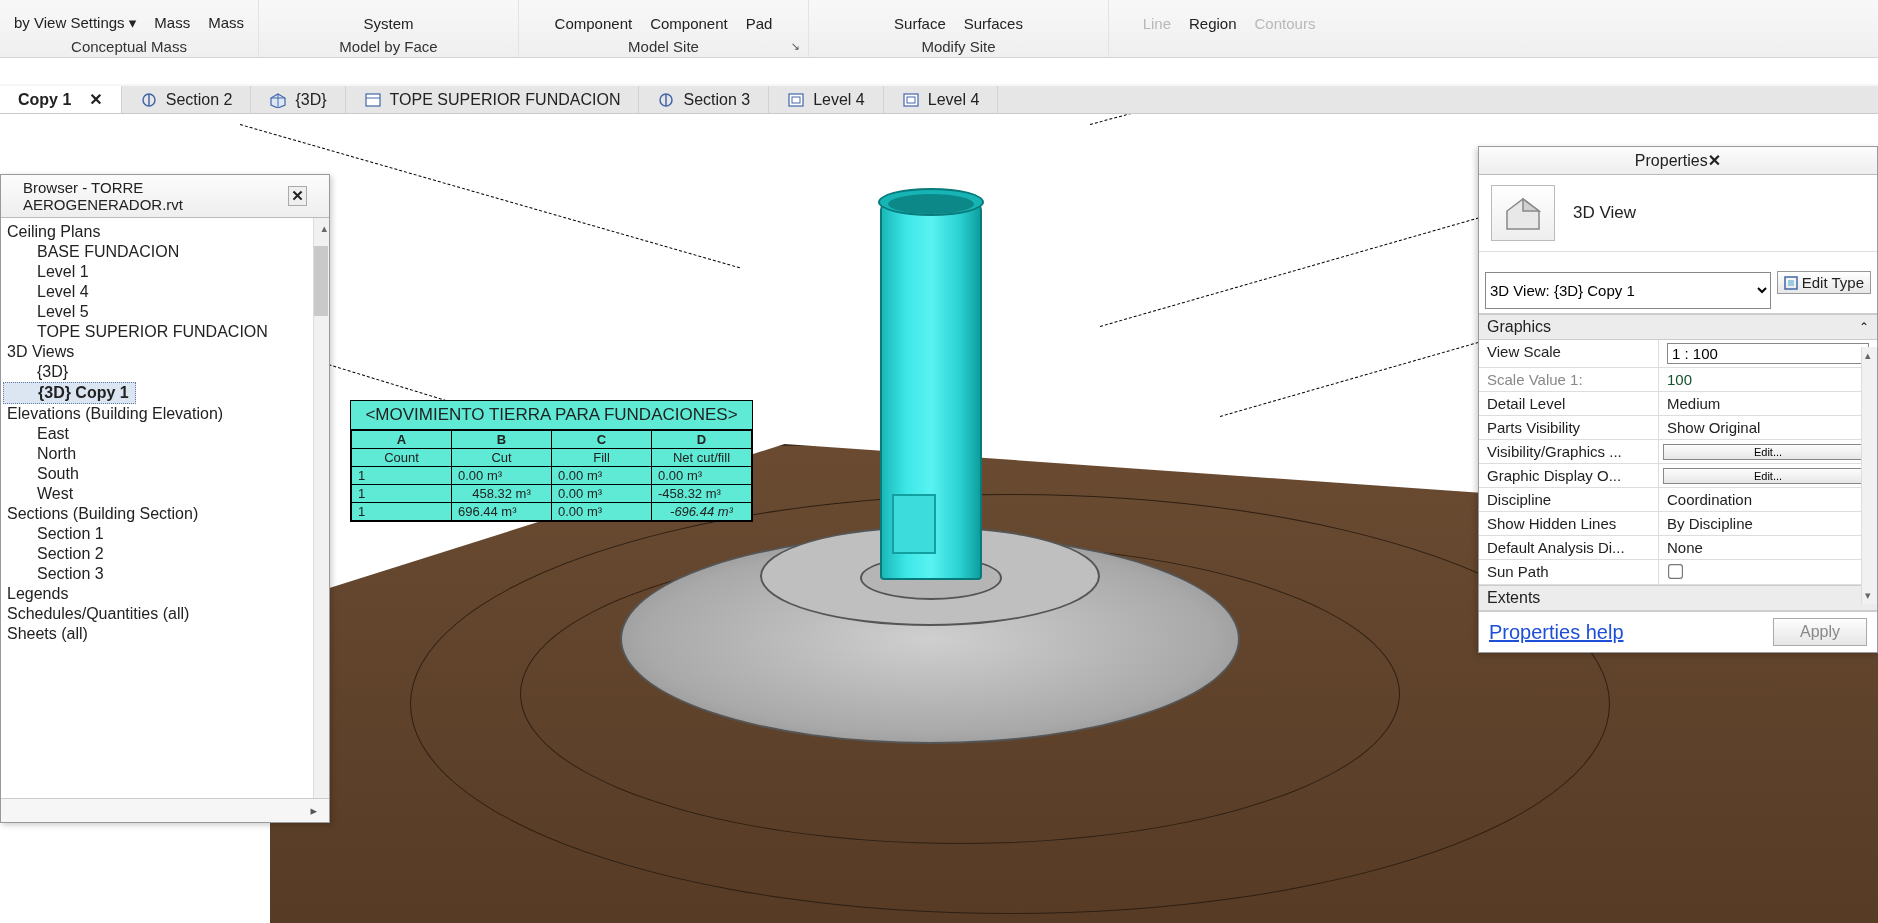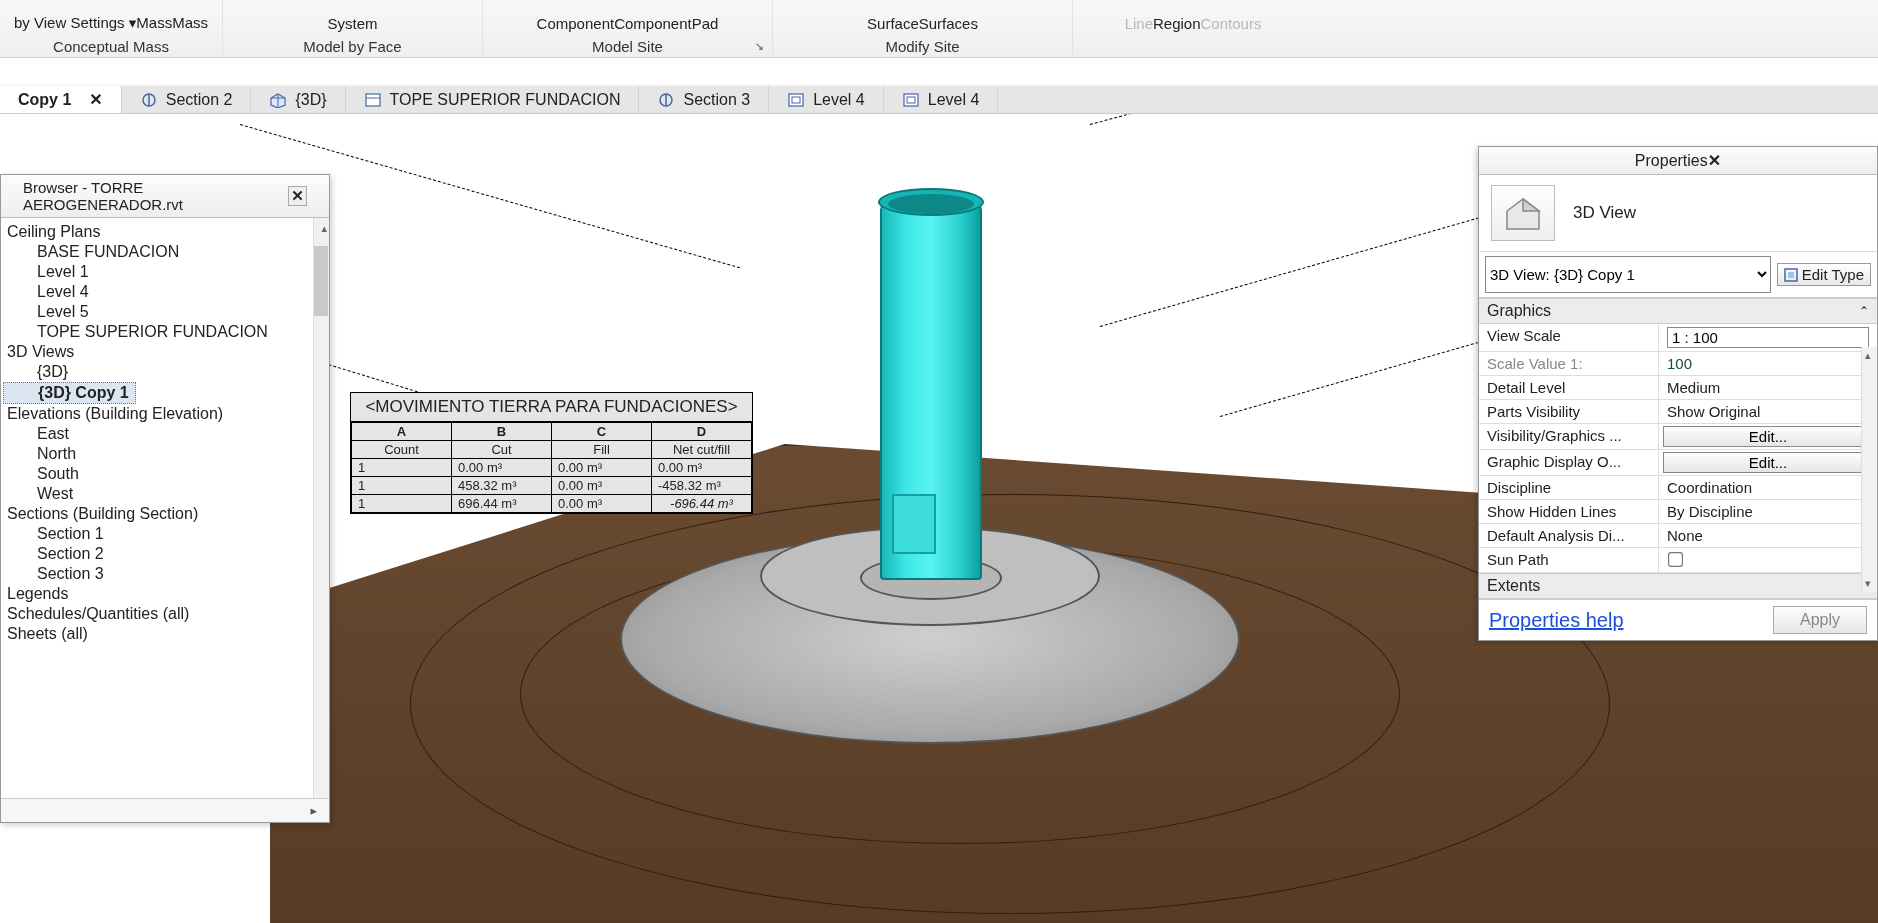--- a/index.html
+++ b/index.html
@@ -1,21 +1,21 @@
 <!DOCTYPE html>
 <html><head>
 <meta charset="utf-8">
 <style>
   * { box-sizing: border-box; margin: 0; padding: 0; font-family: "Segoe UI", Tahoma, sans-serif; }
   body { background: #fff; width: 1878px; height: 923px; overflow: hidden; font-size: 14px; color: #222; position: relative; }
 
   
   .ribbon { height: 58px; background: linear-gradient(#f8f8f8,#efefef); border-bottom: 1px solid #d4d4d4; display: flex; }
   .ribbon-group { display: flex; flex-direction: column; align-items: center; justify-content: flex-end; height: 100%; border-right: 1px solid #e3e3e3; padding: 0 14px 2px 14px; }
-  .ribbon-group .labels { display: flex; gap: 0; font-size: 15px; color: #222; padding-bottom: 4px; }
+  .ribbon-group .labels { display: flex; gap: 18px; font-size: 15px; color: #222; padding-bottom: 4px; }
   .ribbon-group .labels span { cursor: default; }
   .ribbon-group .group-name { font-size: 15px; color: #333; padding-top: 2px; }
   .ribbon-group.disabled .labels span { color: #b8b8b8; }
   .expand-arrow { font-size: 11px; color: #555; align-self: flex-end; padding-right:2px; }
 
   
   .tabrow { height: 30px; background: #e6e6e6; border-top:2px solid #f6f6f6; border-bottom:1px solid #c9c9c9; display:flex; align-items:stretch; margin-top:26px;}
   .tab { display:flex; align-items:center; gap:8px; padding:0 18px; border-right:1px solid #d2d2d2; font-size:16px; color:#222; cursor:default; }
   .tab.active { background:#fff; font-weight:600; }
   .tab .close { font-weight:bold; color:#222; margin-left:10px; }
@@ -32,21 +32,21 @@
   .tower { position:absolute; left:880px; top:86px; width:102px; height:380px; background:linear-gradient(90deg,#19b8b8 0%, #3ee7e7 25%, #5af2f2 50%, #29d0d0 80%, #0e9e9e 100%); border:2px solid #087a7a; border-radius:10px 10px 4px 4px; }
   .tower-top { position:absolute; left:878px; top:74px; width:106px; height:28px; background:#16b4b4; border:2px solid #087a7a; border-radius:50%; }
   .tower-top-inner { position:absolute; left:888px; top:80px; width:86px; height:20px; background:#0d8888; border-radius:50%; }
   .tower-base { position:absolute; left:860px; top:442px; width:142px; height:44px; background:#b5b5b5; border:2px solid #555; border-radius:50%; }
   .tower-door { position:absolute; left:892px; top:380px; width:44px; height:60px; background:#3cdcdc; border:2px solid #13a0a0; }
 
   
   .dash { position:absolute; border-top:1.5px dashed #000; transform-origin:left center; }
 
   
-  .schedule { position:absolute; left:350px; top:278px; background:#e5e5e5; border:1.5px solid #000; font-size:13px; }
+  .schedule { position:absolute; left:350px; top:286px; background:#5eead4; border:1.5px solid #000; font-size:13px; }
   .schedule .title { text-align:center; font-size:17px; padding:4px 8px; border-bottom:1.5px solid #000; }
   .schedule table { border-collapse:collapse; }
   .schedule th, .schedule td { border:1px solid #000; padding:1px 6px; text-align:center; min-width:100px; font-weight:normal; }
   .schedule th.letter { font-weight:bold; }
   .schedule td.left { text-align:left; }
 
   
   .browser { position:absolute; left:0; top:60px; width:330px; background:#fff; border:1px solid #999; box-shadow:2px 2px 6px rgba(0,0,0,.2); }
   .browser-head { background:linear-gradient(#fcfcfc,#eee); border-bottom:1px solid #bbb; padding:4px 22px; display:flex; justify-content:space-between; align-items:center; font-size:15px; }
   .browser-head .close { background:#efefef; border:1px solid #aaa; width:20px; height:20px; display:flex; align-items:center; justify-content:center; font-weight:bold; cursor:default;}
@@ -63,31 +63,31 @@
   .scroll-arrow-up{position:absolute; right:2px; top:4px; font-size:11px; color:#666;}
   .scroll-arrow-right{font-size:13px; color:#555;}
 
   
   .props { position:absolute; right:0; top:32px; width:400px; background:#fff; border:1px solid #999; box-shadow:-2px 2px 6px rgba(0,0,0,.2); }
   .props-head { background:linear-gradient(#fcfcfc,#eee); border-bottom:1px solid #bbb; padding:4px 8px; display:flex; justify-content:center; align-items:center; font-size:16px; }
   .props-head .close { font-weight:bold; font-size:16px; cursor:default; }
   .props-type { display:flex; align-items:center; gap:18px; padding:10px 12px; border-bottom:1px solid #ddd; }
   .props-type .thumb { width:64px; height:56px; border:1px solid #bbb; background:linear-gradient(#fff,#eee); display:flex; align-items:center; justify-content:center; }
   .props-instance { display:flex; align-items:center; padding:4px 6px; border-bottom:1px solid #ccc; gap:6px; }
-  .props-instance select { flex:1; font-size:15px; height:37px; border:1px solid #888; background:#fff; }
+  .props-instance select { flex:1; font-size:15px; height:37px; border:1px solid #888; background:#fff;margin-top:16px; }
   .edit-type-btn { font-size:15px; background:linear-gradient(#fff,#e7e7e7); border:1px solid #999; padding:2px 6px; cursor:default; display:flex; align-items:center; gap:4px;}
   .cat-head { background:#ececec; font-weight:normal; font-size:16px; padding:3px 8px; border-top:1px solid #ccc; border-bottom:1px solid #ccc; display:flex; justify-content:space-between; align-items:center;}
   .cat-head .chev { font-size:12px;}
   .prop-row { display:flex; border-bottom:1px solid #ddd; font-size:15px; }
   .prop-row .k { width:180px; padding:3px 8px; border-right:1px solid #ddd; white-space:nowrap; overflow:hidden; text-overflow:ellipsis;}
   .prop-row .k.dis { color:#888;}
   .prop-row .v { flex:1; padding:3px 8px; }
   .prop-row .v input[type=text]{ width:100%; border:1px solid #888; font-size:15px; padding:1px 4px;}
   .prop-row .v.btn { padding:2px 4px;}
-  .prop-row .v.btn button{ width:100%; background:linear-gradient(#fdfdfd,#e6e6e6); border:1px solid #888; font-size:15px; padding:1px 0; cursor:default;}
+  .prop-row .v.btn button{ width:100%; background:linear-gradient(#fdfdfd,#e6e6e6); border:1px solid #888; font-size:11px; padding:1px 0; cursor:default;}
   .prop-row .v input[type=checkbox]{ transform:scale(1.15); margin:2px 0 0 2px;}
   .props-foot { display:flex; justify-content:space-between; align-items:center; padding:6px 10px; border-top:1px solid #ccc;}
   .props-foot a { color:#1d4ed8; text-decoration:underline; font-size:20px; cursor:default;}
   .props-foot button { background:linear-gradient(#fdfdfd,#e6e6e6); border:1px solid #aaa; font-size:16px; padding:4px 26px; color:#888; cursor:default;}
   .props-scroll{ position:absolute; right:0; top:200px; bottom:48px; width:16px; background:#f1f1f1; border-left:1px solid #ddd;}
   .props-scroll .arrow{position:absolute; left:3px; font-size:11px; color:#666;}
   .house-icon{width:40px;height:40px;}
 </style>
 </head>
 <body>
@@ -222,21 +222,21 @@
       </tbody>
         <tbody id="sched-body">
           <tr>
             <td class="left" style="text-align: left;">1</td>
             <td class="left" style="text-align: left;">0.00 m³</td>
             <td class="left" style="text-align: left;">0.00 m³</td>
             <td class="left" style="text-align: left;">0.00 m³</td>
           </tr>
           <tr>
             <td class="left" style="text-align: left;">1</td>
-            <td class="left" style="text-align: left;">458.32 m³</td>
+            <td class="left" style="text-align: center;">458.32 m³</td>
             <td class="left" style="text-align: left;">0.00 m³</td>
             <td class="left" style="text-align: left;">-458.32 m³</td>
           </tr>
           <tr>
             <td class="left" style="text-align: left;">1</td>
             <td class="left" style="text-align: left;">696.44 m³</td>
             <td class="left" style="text-align: left;">0.00 m³</td>
             <td class="left" style="text-align: center; font-style: italic;">-696.44 m³</td>
           </tr>
         </tbody>

